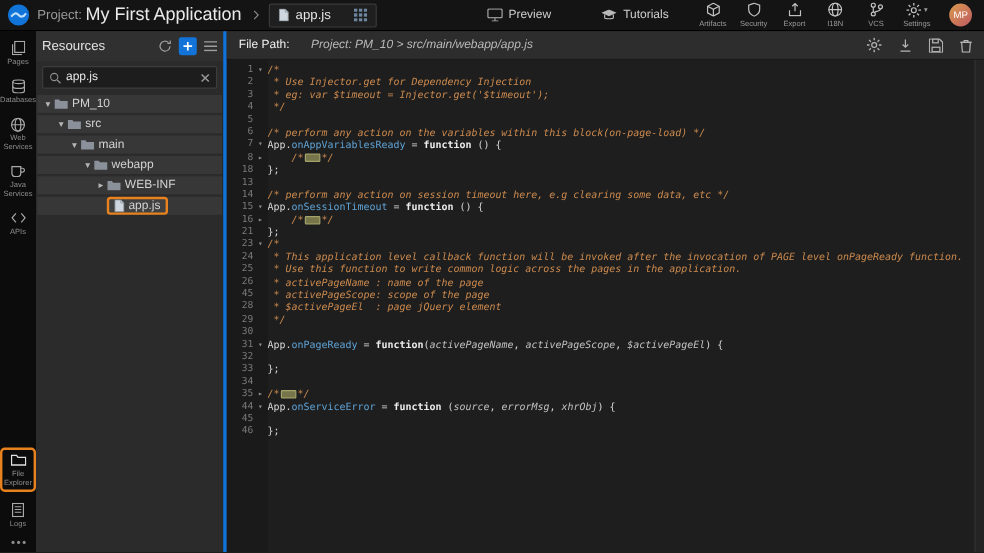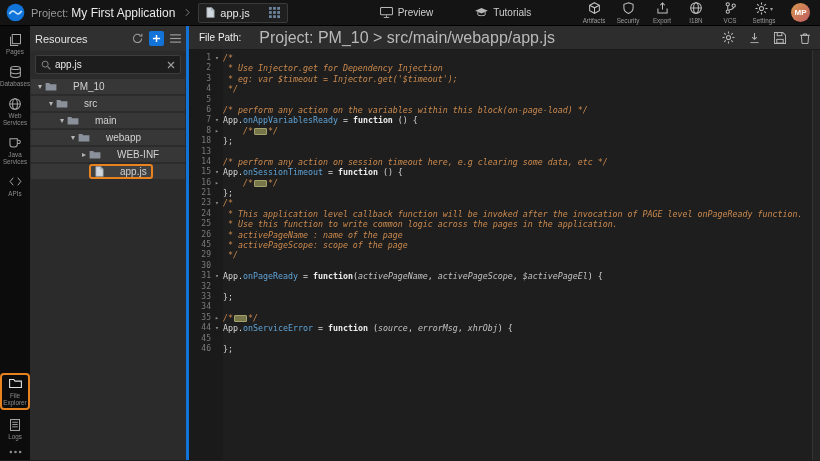--- a/index.html
+++ b/index.html
@@ -7,38 +7,38 @@
     --row:#373737; --editor:#1e1e1e; --txt:#d6d6d6;
   }
   *{box-sizing:border-box;margin:0;padding:0;}
   html,body{width:820px;height:461px;overflow:hidden;}
   body{background:var(--editor);font-family:"Liberation Sans",sans-serif;color:#cfcfcf;position:relative;}
 
   
   .topbar{height:26px;background:var(--topbar);display:flex;align-items:center;border-bottom:1px solid #000;padding:0 4px;}
   .logo{width:19px;height:19px;margin:0 6px 0 2px;display:flex;align-items:center;}
   .proj-label{font-size:11px;color:#9a9a9a;margin-right:3px;}
-  .proj-name{font-size:12px;color:#e9e9e9;}
+  .proj-name{font-size:15px;color:#e9e9e9;}
   .chev{color:#8a8a8a;margin:0 8px 0 10px;display:flex;align-items:center;}
   .tab{height:20px;background:#1f1f1f;border:1px solid #3a3a3a;border-radius:2px;display:flex;align-items:center;gap:5px;padding:0 7px;}
   .tab .fic{color:#4f9bd9;display:flex;}
   .tab-label{font-size:11px;color:#e6e6e6;}
   .tab .grid{color:#6e87a0;margin-left:14px;display:flex;cursor:pointer;}
   .tb-btn{display:flex;align-items:center;gap:5px;font-size:10px;color:#cfcfcf;cursor:pointer;justify-content:center;}
   .tb-btn .bic{color:#b8b8b8;display:flex;}
   .sp1{width:92px;}
   .sp2{width:42px;}
   .grow{flex:1;}
   .tb-right{display:flex;align-items:flex-start;}
   .tb-item{width:30px;display:flex;flex-direction:column;align-items:center;margin:0 2px;cursor:pointer;}
   .tb-item .irow{display:flex;align-items:center;color:#c2c2c2;height:13px;}
   .tb-item .tb-caret{font-size:6px;color:#9a9a9a;margin-left:2px;}
   .tb-item .tb-lab{font-size:6.3px;color:#9a9a9a;margin-top:2px;white-space:nowrap;}
   .avatar{width:19px;height:19px;border-radius:50%;background:linear-gradient(135deg,#d99a4e,#c05a62);
-    display:flex;align-items:center;justify-content:center;font-size:8px;font-weight:bold;color:#fff;margin:0 6px 0 10px;cursor:pointer;}
+    display:flex;align-items:center;justify-content:center;font-size:8px;font-weight:normal;color:#fff;margin:0 6px 0 10px;cursor:pointer;}
 
   
   .main{display:flex;height:434px;}
 
   
   .iconbar{width:30px;background:#0c0c0c;display:flex;flex-direction:column;align-items:center;padding-top:7px;}
   .ib-item{width:30px;display:flex;flex-direction:column;align-items:center;margin-bottom:10px;cursor:pointer;}
   .ib-item .iic{color:#a9a9a9;display:flex;height:13px;align-items:center;}
   .ib-item .ilab{font-size:6.3px;line-height:7px;color:#8c8c8c;text-align:center;margin-top:2px;padding:0 1px;}
   .ib-item.hl{border:2px solid var(--orange);border-radius:4px;padding:2px 0;margin-bottom:8px;}
@@ -52,32 +52,32 @@
   .res-title{font-size:11px;color:#e3e3e3;flex:1;}
   .res-ic{color:#9e9e9e;display:flex;margin-left:6px;cursor:pointer;}
   .res-plus{width:15px;height:15px;background:var(--blue);border-radius:2px;display:flex;align-items:center;justify-content:center;margin-left:6px;cursor:pointer;}
   .search{margin:4px 5px 5px 5px;height:19px;background:#1d1d1d;border:1px solid #3c3c3c;border-radius:2px;display:flex;align-items:center;padding:0 5px;gap:4px;}
   .search .sic{color:#8d8d8d;display:flex;}
   .search input{flex:1;min-width:0;background:transparent;border:none;outline:none;color:#e8e8e8;font-size:10px;font-family:"Liberation Sans",sans-serif;}
   .search .xic{color:#9a9a9a;display:flex;cursor:pointer;}
   .tree{flex:1;overflow:hidden;padding:0 1px;}
   .trow{height:15px;background:var(--row);margin-bottom:2px;display:flex;align-items:center;font-size:10px;color:#d2d2d2;cursor:pointer;white-space:nowrap;}
   .tchev{width:10px;font-size:8px;color:#b5b5b5;text-align:center;flex:none;}
-  .tinner{display:inline-flex;align-items:center;gap:16px;}
+  .tinner{display:inline-flex;align-items:center;gap:3px;}
   .tinner.sel{border:2px solid var(--orange);border-radius:3px;padding:0 4px;background:#404040;height:15px;}
   .ticon{display:flex;}
 
   
   .divider{width:3px;background:var(--blue);cursor:col-resize;}
 
   
   .editor{flex:1;display:flex;flex-direction:column;position:relative;background:var(--editor);}
   .filepath{height:24px;background:#2d2d2d;display:flex;align-items:center;padding:0 10px;border-bottom:1px solid #1a1a1a;}
   .fp-label{font-size:10px;color:#f0f0f0;margin-right:18px;}
-  .fp-value{font-size:16px;color:#b9b9b9;flex:1;}
+  .fp-value{font-size:10px;color:#b9b9b9;flex:1;font-style:italic;}
   .fp-ic{color:#b5b5b5;display:flex;margin-left:14px;cursor:pointer;}
   .code{flex:1;position:relative;padding-top:3px;font-family:"DejaVu Sans Mono","Liberation Mono",monospace;font-size:8.3px;line-height:10.4px;overflow:hidden;}
   .code::before{content:"";position:absolute;left:0;top:0;bottom:0;width:34px;background:#1a1a1a;}
   .row{display:flex;height:10.4px;position:relative;}
   .ln{width:22px;flex:none;text-align:right;color:#7a7a7a;font-size:8px;}
   .fold{width:12px;flex:none;color:#8c8c8c;font-size:6.5px;text-align:center;cursor:pointer;}
   .src{flex:1;white-space:pre;overflow:hidden;}
   .t-c{color:#cc8a4e;font-style:italic;}
   .t-b{color:#5fa3d6;}
   .t-k{color:#ececec;font-weight:bold;}
@@ -560,20 +560,25 @@
             <span class="ln">26</span>
             <span class="fold"></span>
             <span class="src"><span class="t-c"> * activePageName : name of the page</span></span>
           </div>
           <div class="row">
             <span class="ln">45</span>
             <span class="fold"></span>
             <span class="src"><span class="t-c"> * activePageScope: scope of the page</span></span>
           </div>
           <div class="row">
+            <span class="ln">28</span>
+            <span class="fold"></span>
+            <span class="src"><span class="t-c"> * $activePageEl  : page jQuery element</span></span>
+          </div>
+          <div class="row">
             <span class="ln">29</span>
             <span class="fold"></span>
             <span class="src"><span class="t-c"> */</span></span>
           </div>
           <div class="row">
             <span class="ln">30</span>
             <span class="fold"></span>
             <span class="src"></span>
           </div>
           <div class="row">

